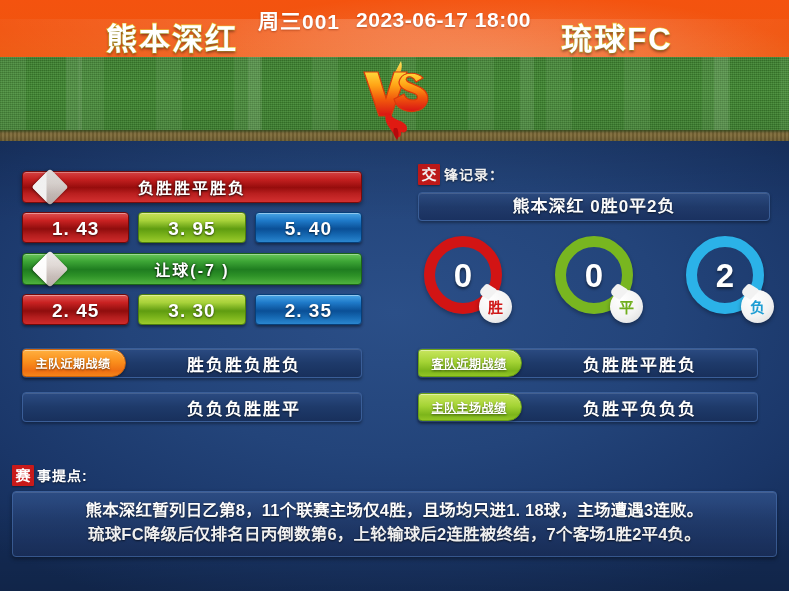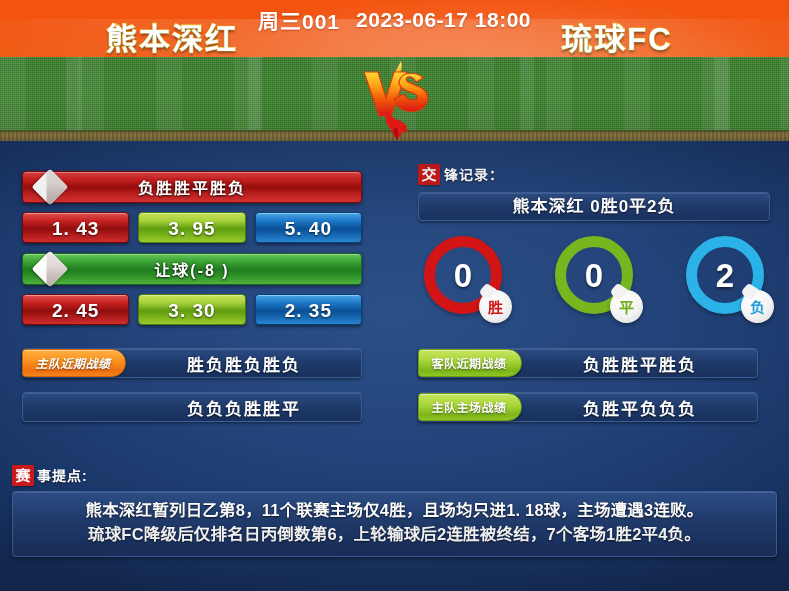--- a/index.html
+++ b/index.html
@@ -246,25 +246,25 @@
     letter-spacing: 0.5px;
     text-align: center;
     white-space: nowrap;
     border-radius: 4px 16px 16px 4px;
     text-shadow: 0 1px 2px rgba(0,0,0,0.55);
     box-shadow: inset 0 1px 0 rgba(255,255,255,0.45), 0 1px 3px rgba(0,0,0,0.4);
   }
   .form-tag.orange {
     background: linear-gradient(180deg, #ffb040 0%, #fa8f1c 45%, #ef6f12 80%, #f5851a 100%);
     border: 1px solid #c9620c;
-    font-style: italic;
   }
   .form-tag.lime {
     background: linear-gradient(180deg, #c8e55e 0%, #a5d435 45%, #7cb51a 80%, #92c524 100%);
     border: 1px solid #6aa013;
+    text-decoration: underline;
   }
   .form-value {
     position: absolute;
     left: 104px; right: 0;
     text-align: center;
     font-size: 17px;
     font-weight: bold;
     color: #ffffff;
     letter-spacing: 2px;
     -webkit-text-stroke: 0.7px #17305e;
@@ -495,21 +495,21 @@
       </div>
 
       <div class="odds-row">
         <div class="odds-cell c-red">1. 43</div>
         <div class="odds-cell c-green">3. 95</div>
         <div class="odds-cell c-blue">5. 40</div>
       </div>
 
       <div class="odds-title green spaced">
         <span class="gem"></span>
-        <span class="caption">让球(-8 )</span>
+        <span class="caption">让球(-7 )</span>
       </div>
 
       <div class="odds-row">
         <div class="odds-cell c-red">2. 45</div>
         <div class="odds-cell c-green">3. 30</div>
         <div class="odds-cell c-blue">2. 35</div>
       </div>
     </div>
 
     <div class="col-right">

